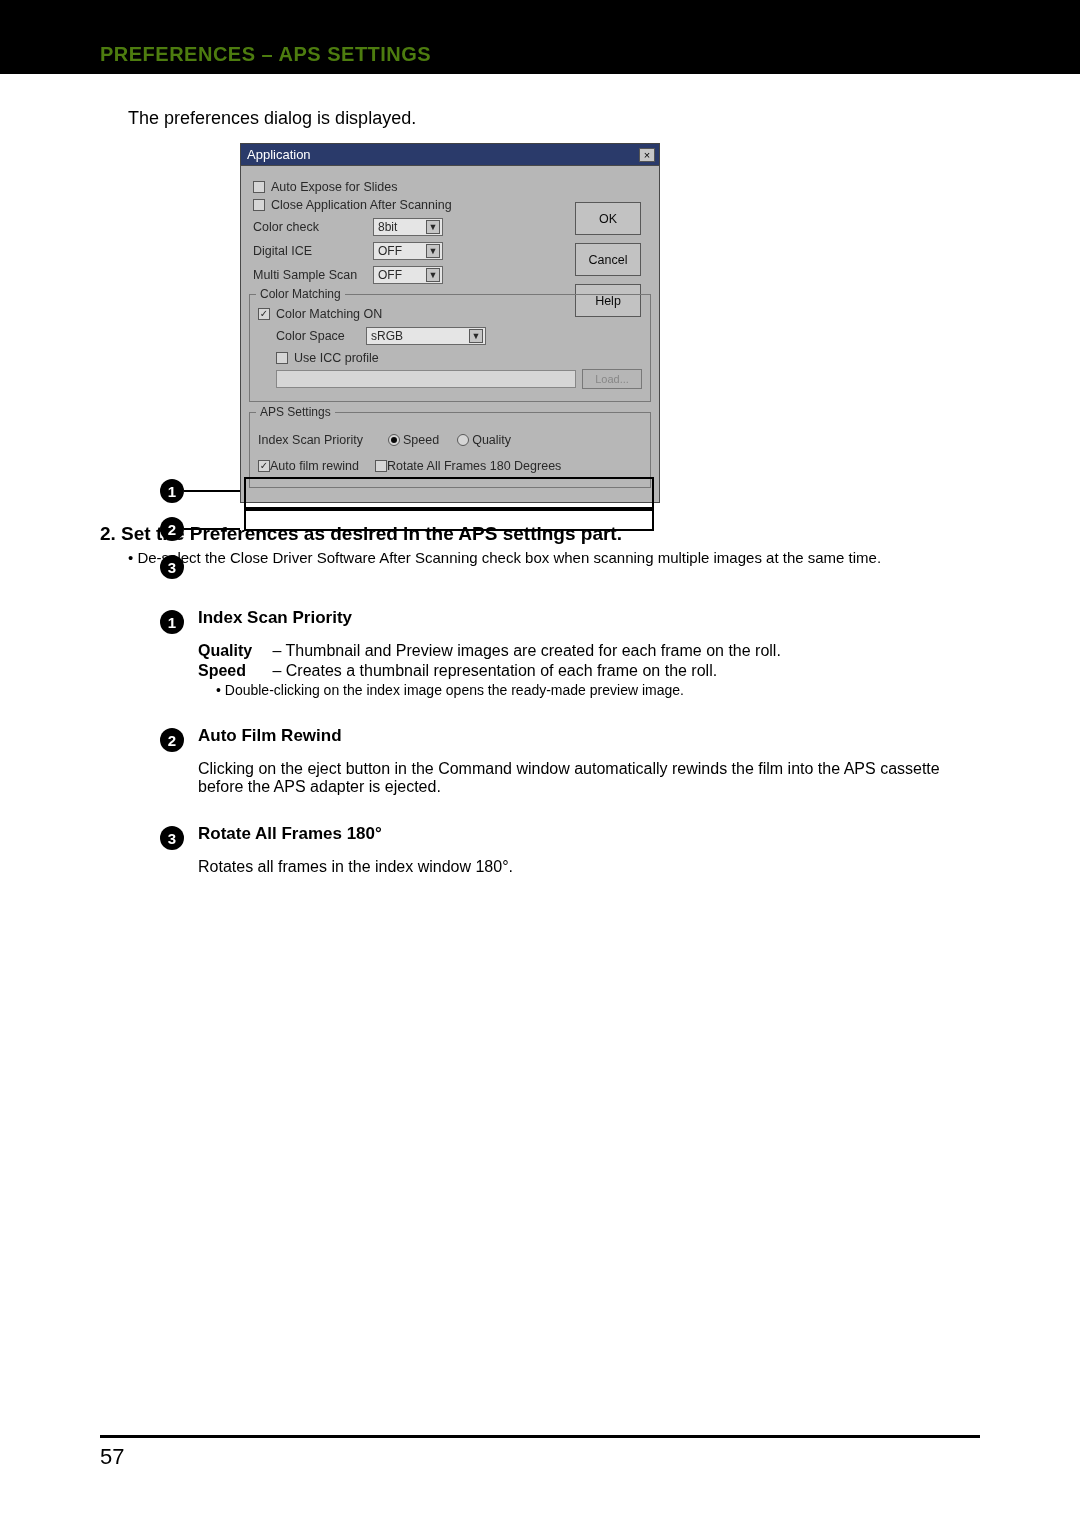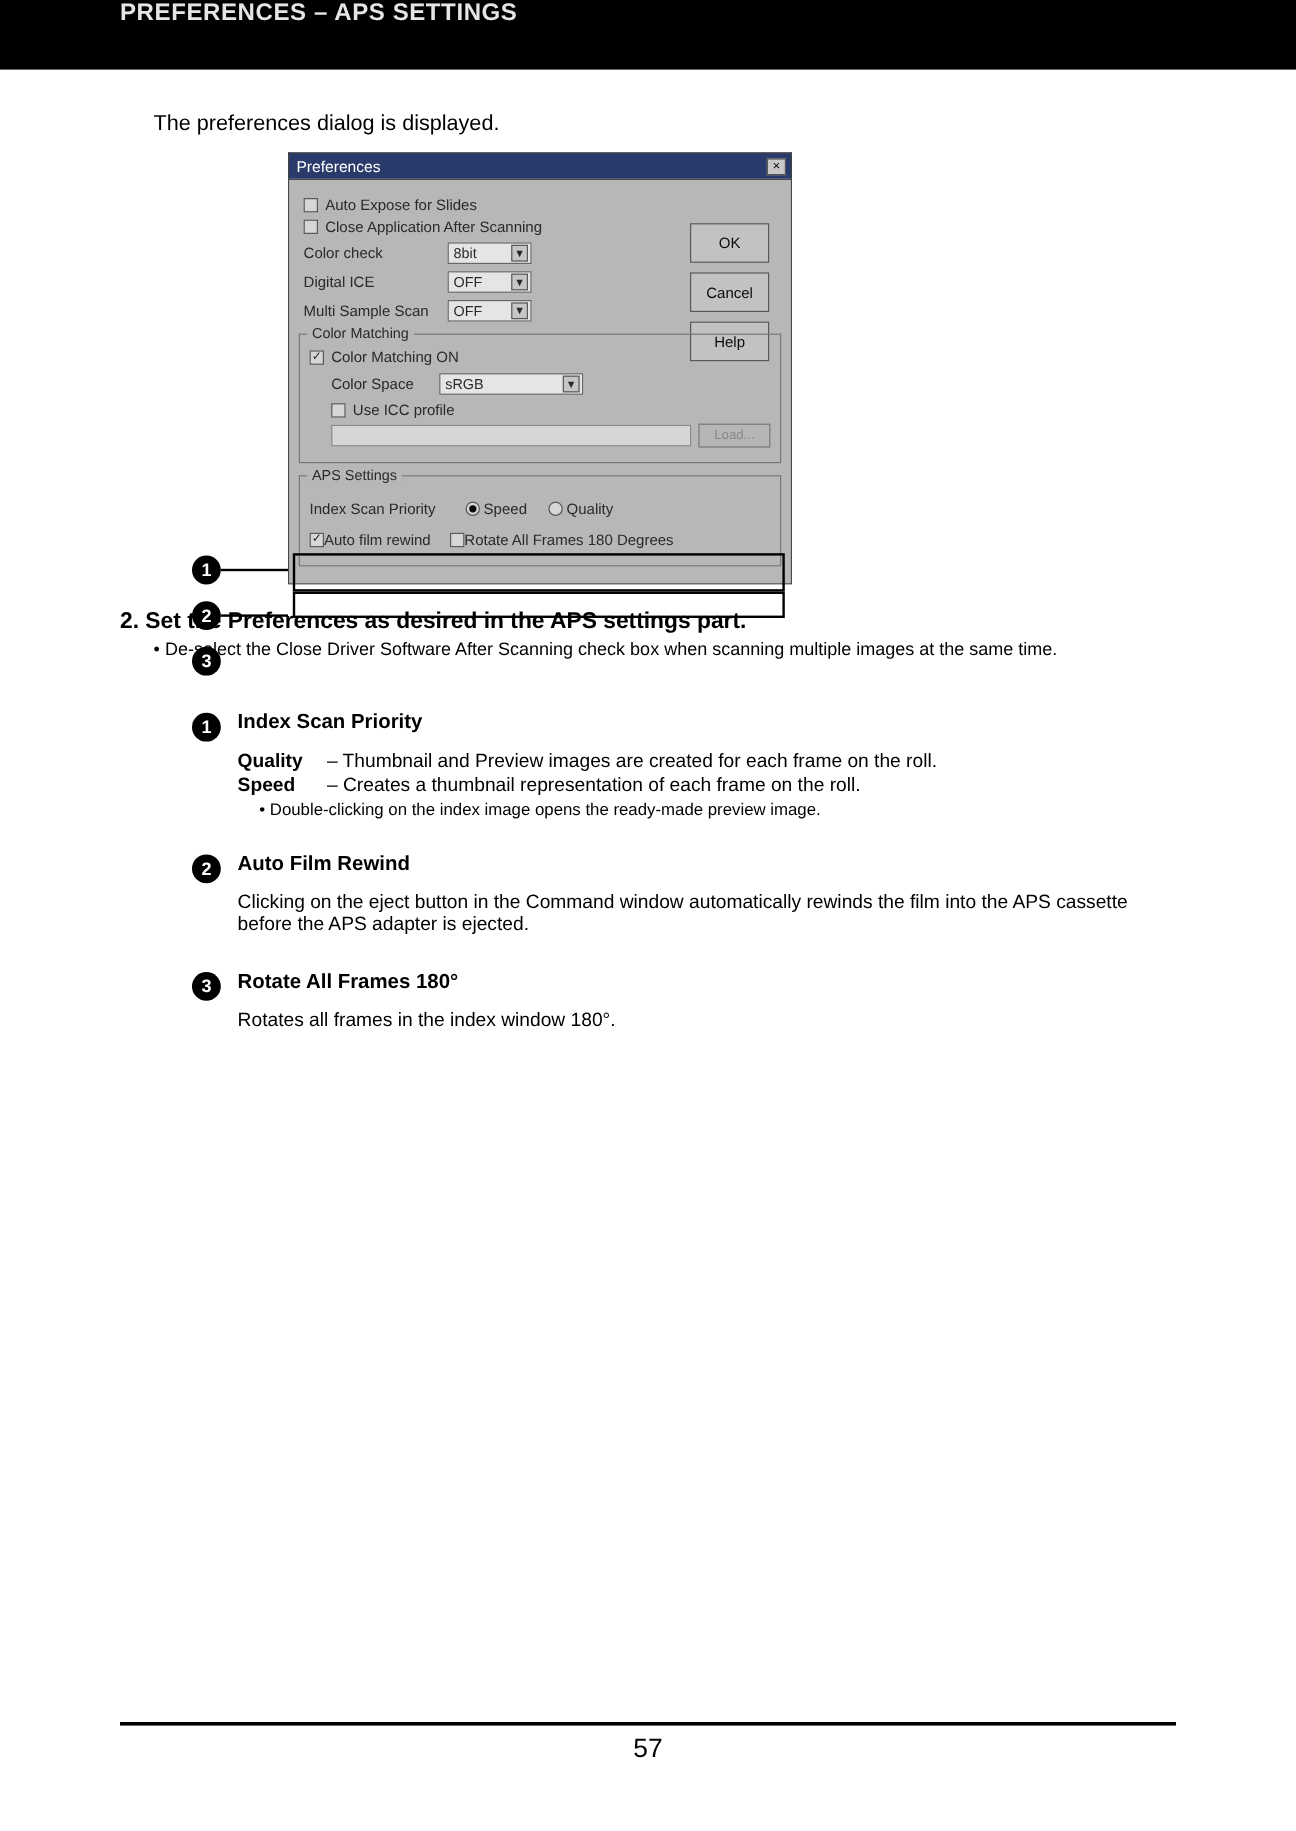--- a/index.html
+++ b/index.html
@@ -10,24 +10,24 @@
       background: #fff;
       width: 1080px;
     }
     .page {
       position: relative;
       width: 1080px;
       height: 1526px;
     }
     .header-band {
       background: #000;
-      color: #e5e5e5;
-      height: 58px;
-      display: flex;
-      align-items: flex-start;
+      color: #4d7c0f;
+      height: 74px;
+      display: flex;
+      align-items: flex-end;
       padding: 0 0 8px 100px;
     }
     .header-title {
       font-weight: bold;
       font-size: 20px;
       letter-spacing: 0.5px;
     }
     .content {
       padding: 30px 60px 0 100px;
     }
@@ -272,21 +272,21 @@
     .def-row { margin: 2px 0; font-size: 16px; }
     .def-term { font-weight: bold; display: inline-block; width: 70px; }
     .def-note { font-size: 14px; margin-left: 18px; margin-top: 2px; }
     .def-para { font-size: 16px; max-width: 760px; }
 
     .footer {
       position: absolute;
       bottom: 56px;
       left: 100px;
       right: 100px;
-      text-align: center;
+      text-align: left;
     }
     .footer-line {
       border-top: 3px solid #000;
       margin-bottom: 6px;
     }
     .page-num { font-size: 22px; }
   </style>
 </head>
 <body>
 
@@ -295,21 +295,21 @@
   <div class="header-band">
     <span class="header-title">PREFERENCES – APS SETTINGS</span>
   </div>
 
   <div class="content">
 
     <div class="step-subtext">The preferences dialog is displayed.</div>
 
     <div class="dlg-wrap">
       <div class="dlg-titlebar">
-        <span>Preferences</span>
+        <span>Application</span>
         <span class="dlg-close">×</span>
       </div>
       <div class="dlg-body">
         <div class="dlg-btn-col">
           <span class="dlg-btn">OK</span>
           <span class="dlg-btn">Cancel</span>
           <span class="dlg-btn">Help</span>
         </div>
 
         <div class="dlg-top-left">

